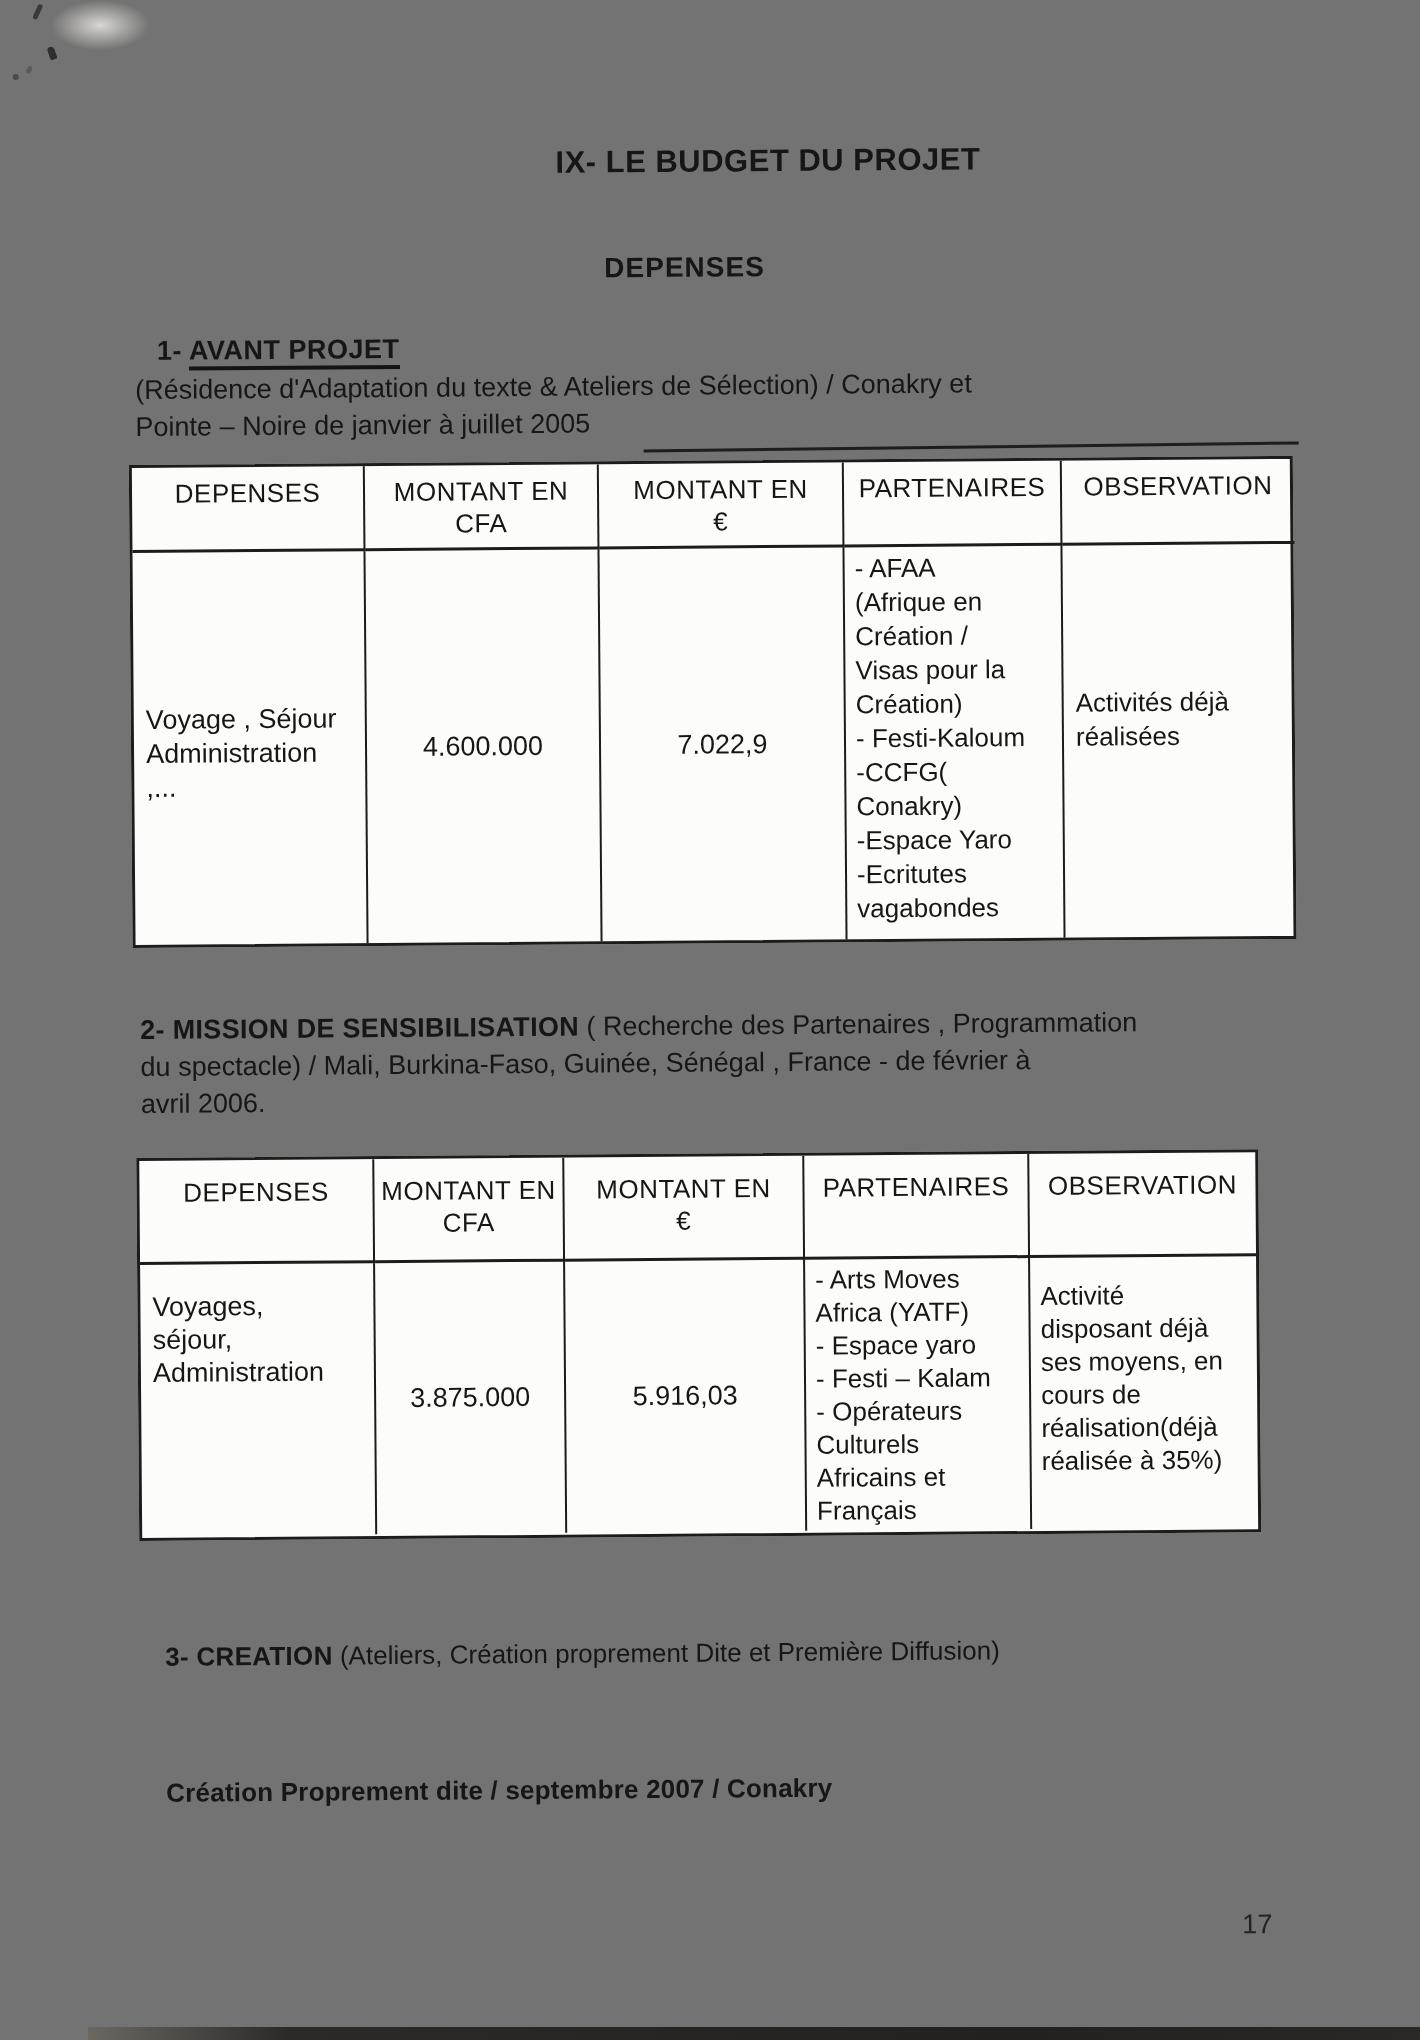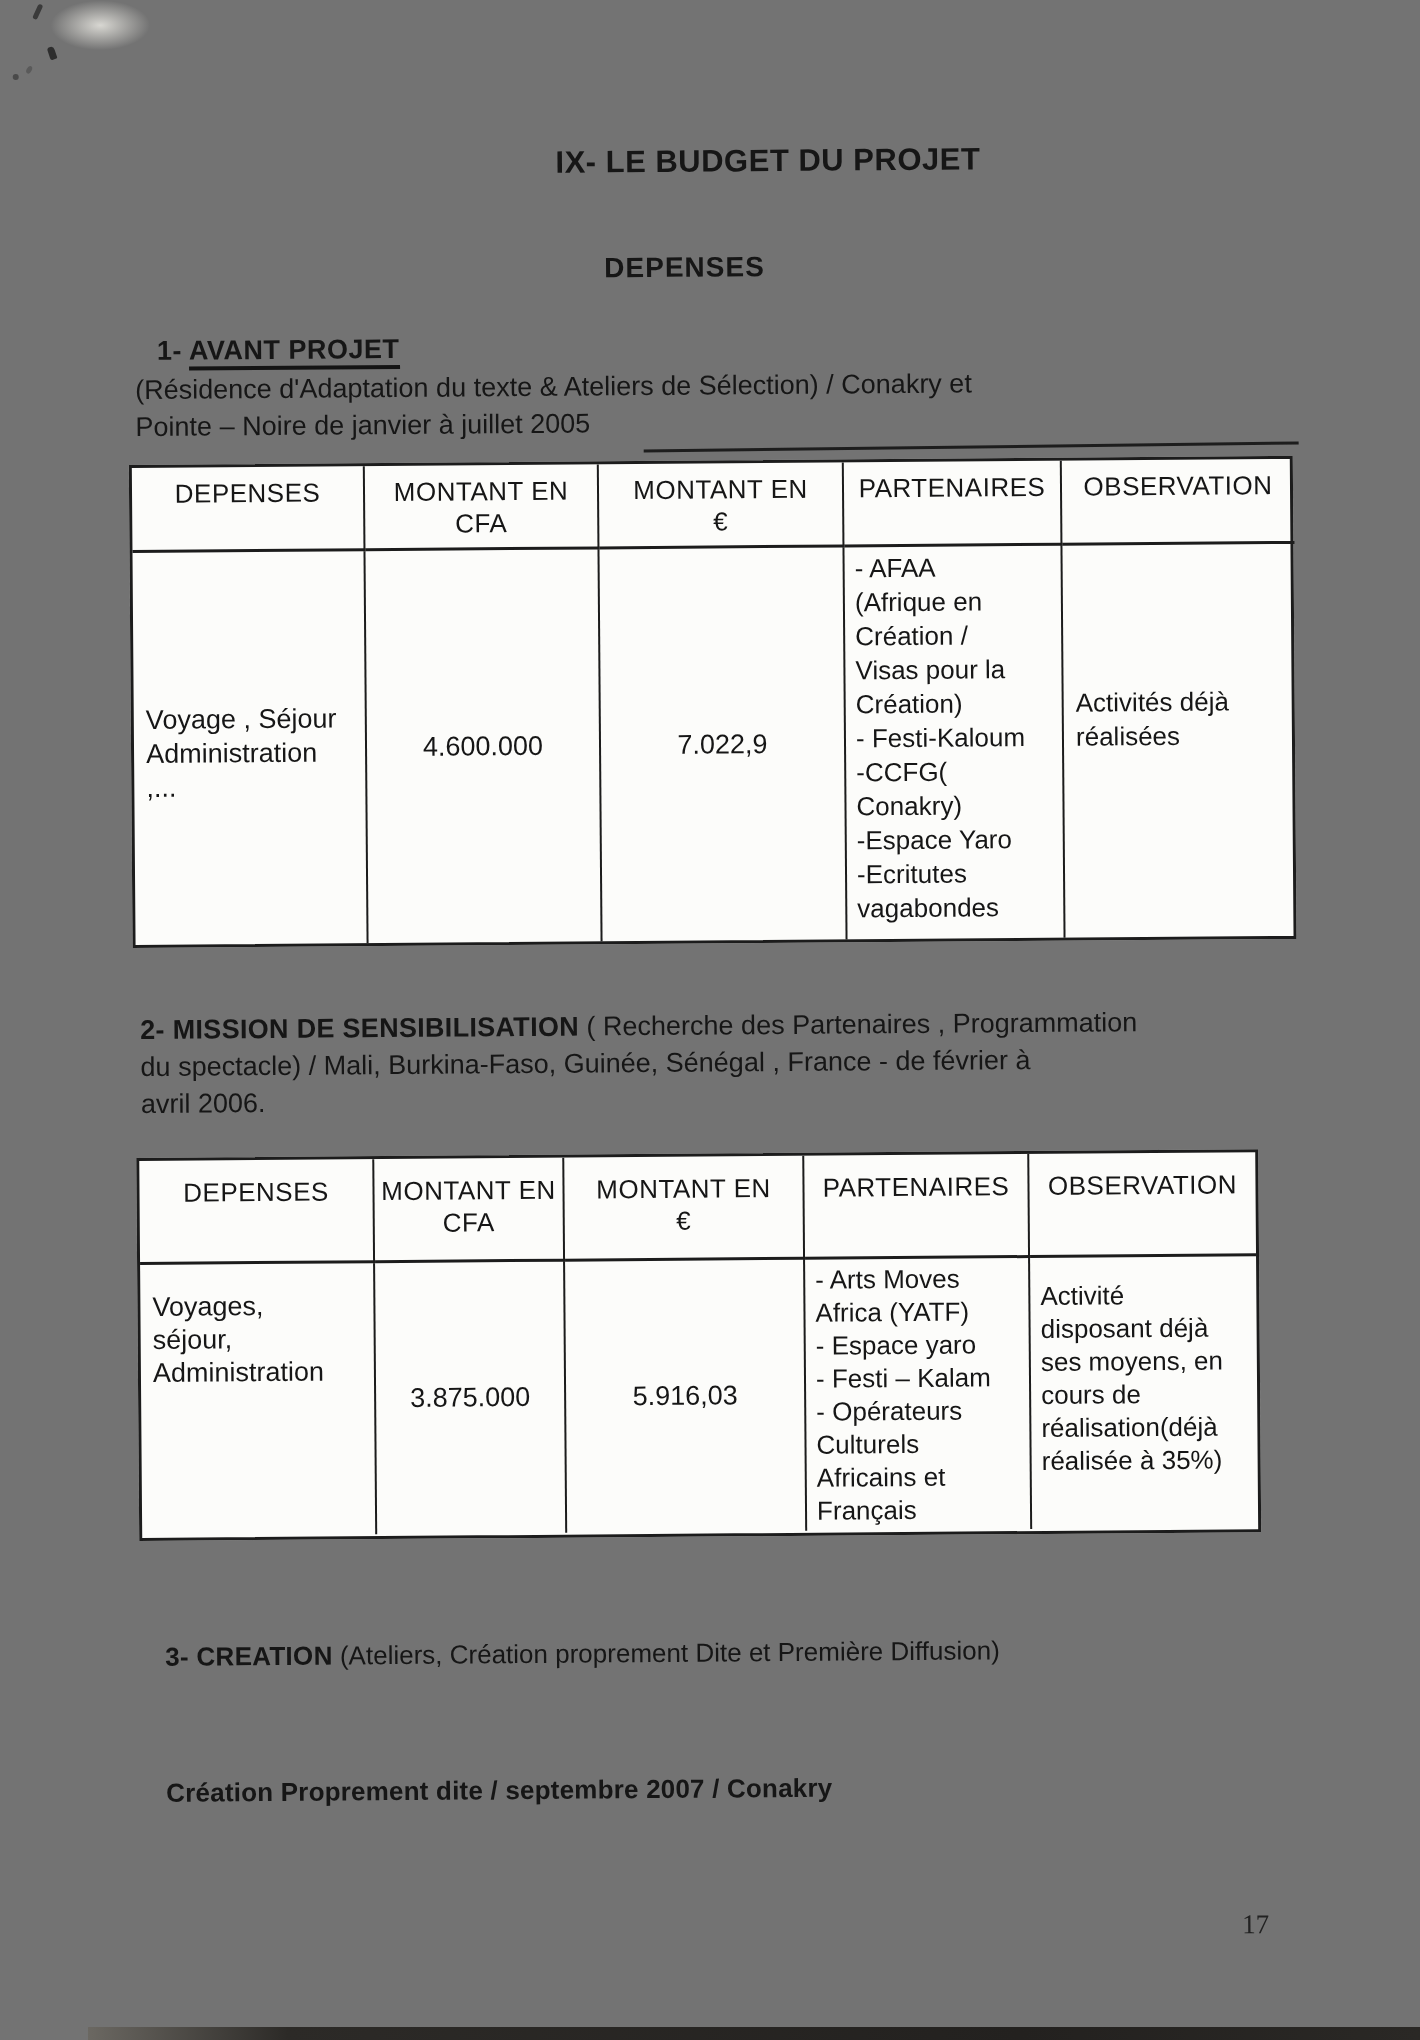--- a/index.html
+++ b/index.html
@@ -56,21 +56,21 @@
   .table2 .thead, .table2 .tbody { grid-template-columns:235px 190px 240px 225px 226px; }
   .table2 .thead { height:104px; }
   .table2 .thead .th { padding-top:16px; }
   .table2 .tbody { height:271px; }
   .table2 .cell-depenses    { padding:26px 6px 0 12px; line-height:33px; font-size:27px; }
   .table2 .cell-partenaires { padding:4px 2px 0 10px;  line-height:33px; font-size:26px; }
   .table2 .cell-observation { padding:22px 2px 0 10px; line-height:33px; font-size:26px; }
 
   .sec3-head { position:absolute; left:160px; top:1642px; font-size:26px; }
   .footer-note { position:absolute; left:160px; top:1778px; font-size:26px; font-weight:700; letter-spacing:0.2px; }
-  .page-number { position:absolute; left:1235px; top:1918px; font-size:27px; font-family:Liberation Serif, serif; color:#222; }
+  .page-number { position:absolute; left:1235px; top:1918px; font-size:27px; font-family:Liberation Sans, sans-serif; color:#222; }
 </style>
 </head>
 <body>
 
 <div class="page">
   <div class="scan">
 
     <div class="smudge"></div>
     <div class="pen-mark mark1"></div>
     <div class="pen-mark mark2"></div>

